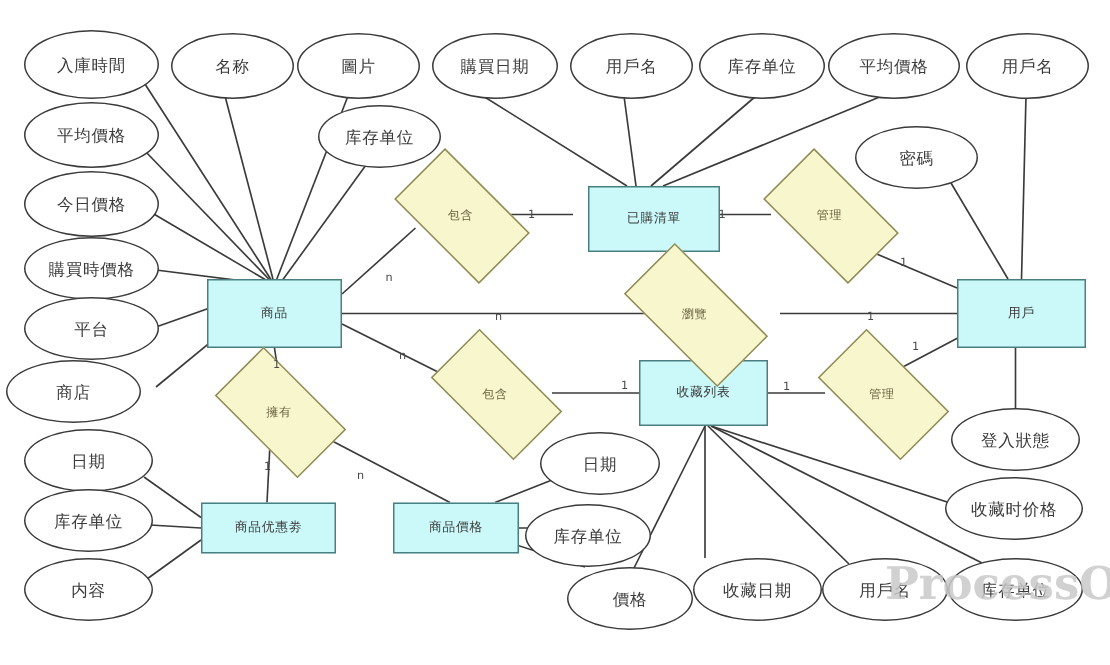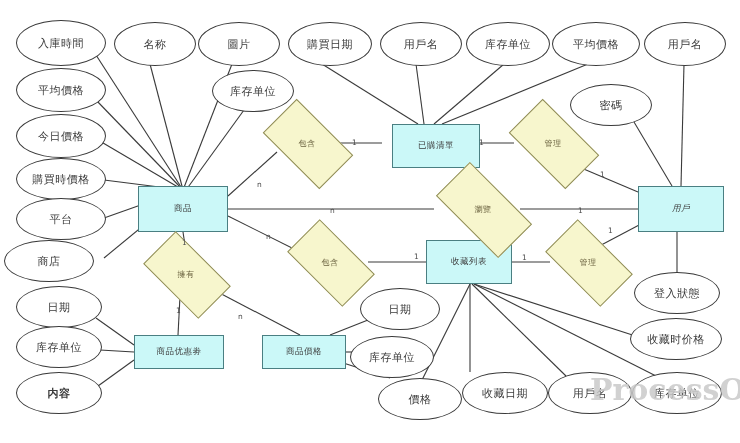--- a/index.html
+++ b/index.html
@@ -104,53 +104,53 @@
 
   <div id="nodes">
       <div class="node ellipse" style="left: 16px; top: 20px; width: 90px; height: 46px;">入庫時間</div>
       <div class="node ellipse" style="left: 16px; top: 68px; width: 90px; height: 44px;">平均價格</div>
       <div class="node ellipse" style="left: 16px; top: 114px; width: 90px; height: 44px;">今日價格</div>
       <div class="node ellipse" style="left: 16px; top: 158px; width: 90px; height: 42px;">購買時價格</div>
       <div class="node ellipse" style="left: 16px; top: 198px; width: 90px; height: 42px;">平台</div>
       <div class="node ellipse" style="left: 4px; top: 240px; width: 90px; height: 42px;">商店</div>
       <div class="node ellipse" style="left: 16px; top: 286px; width: 86px; height: 42px;">日期</div>
       <div class="node ellipse" style="left: 16px; top: 326px; width: 86px; height: 42px;">库存单位</div>
-      <div class="node ellipse" style="left: 16px; top: 372px; width: 86px; height: 42px; font-weight: bold;">内容</div>
+      <div class="node ellipse" style="left: 16px; top: 372px; width: 86px; height: 42px;">内容</div>
       <div class="node ellipse" style="left: 114px; top: 22px; width: 82px; height: 44px;">名称</div>
       <div class="node ellipse" style="left: 198px; top: 22px; width: 82px; height: 44px;">圖片</div>
       <div class="node ellipse" style="left: 212px; top: 70px; width: 82px; height: 42px;">库存单位</div>
       <div class="node ellipse" style="left: 288px; top: 22px; width: 84px; height: 44px;">購買日期</div>
       <div class="node ellipse" style="left: 380px; top: 22px; width: 82px; height: 44px;">用戶名</div>
       <div class="node ellipse" style="left: 466px; top: 22px; width: 84px; height: 44px;">库存单位</div>
       <div class="node ellipse" style="left: 552px; top: 22px; width: 88px; height: 44px;">平均價格</div>
       <div class="node ellipse" style="left: 644px; top: 22px; width: 82px; height: 44px;">用戶名</div>
       <div class="node ellipse" style="left: 570px; top: 84px; width: 82px; height: 42px;">密碼</div>
       <div class="node ellipse" style="left: 634px; top: 272px; width: 86px; height: 42px;">登入狀態</div>
       <div class="node ellipse" style="left: 630px; top: 318px; width: 92px; height: 42px;">收藏时价格</div>
       <div class="node ellipse" style="left: 632px; top: 372px; width: 90px; height: 42px;">库存单位</div>
       <div class="node ellipse" style="left: 548px; top: 372px; width: 84px; height: 42px;">用戶名</div>
       <div class="node ellipse" style="left: 462px; top: 372px; width: 86px; height: 42px;">收藏日期</div>
       <div class="node ellipse" style="left: 378px; top: 378px; width: 84px; height: 42px;">價格</div>
       <div class="node ellipse" style="left: 350px; top: 336px; width: 84px; height: 42px;">库存单位</div>
       <div class="node ellipse" style="left: 360px; top: 288px; width: 80px; height: 42px;">日期</div>
       <div class="node entity" style="left: 138px; top: 186px; width: 90px; height: 46px;">商品</div>
       <div class="node entity" style="left: 382px; top: 124px; width: 88px; height: 44px; margin-left: 10px;">已購清單</div>
-      <div class="node entity" style="left: 638px; top: 186px; width: 86px; height: 46px; font-style: italic;">用戶</div>
+      <div class="node entity" style="left: 638px; top: 186px; width: 86px; height: 46px;">用戶</div>
       <div class="node entity" style="left: 426px; top: 240px; width: 86px; height: 44px;">收藏列表</div>
       <div class="node entity" style="left: 134px; top: 335px; width: 90px; height: 34px; text-align: center;">商品优惠劵</div>
       <div class="node entity" style="left: 262px; top: 335px; width: 84px; height: 34px;">商品價格</div>
       <div class="node relationship" style="left: 268px; top: 120px; width: 78px; height: 46px;">
         <span class="diamond-shape"></span>
         <span>包含</span>
       </div>
       <div class="node relationship" style="left: 514px; top: 120px; width: 78px; height: 46px;">
         <span class="diamond-shape"></span>
         <span>管理</span>
       </div>
-      <div class="node relationship" style="left: 440px; top: 186px; width: 86px; height: 46px;">
+      <div class="node relationship" style="left: 420px; top: 186px; width: 86px; height: 46px;">
         <span class="diamond-shape"></span>
         <span>瀏覽</span>
       </div>
       <div class="node relationship" style="left: 292px; top: 240px; width: 76px; height: 44px;">
         <span class="diamond-shape"></span>
         <span>包含</span>
       </div>
       <div class="node relationship" style="left: 550px; top: 240px; width: 76px; height: 44px;">
         <span class="diamond-shape"></span>
         <span>管理</span>

